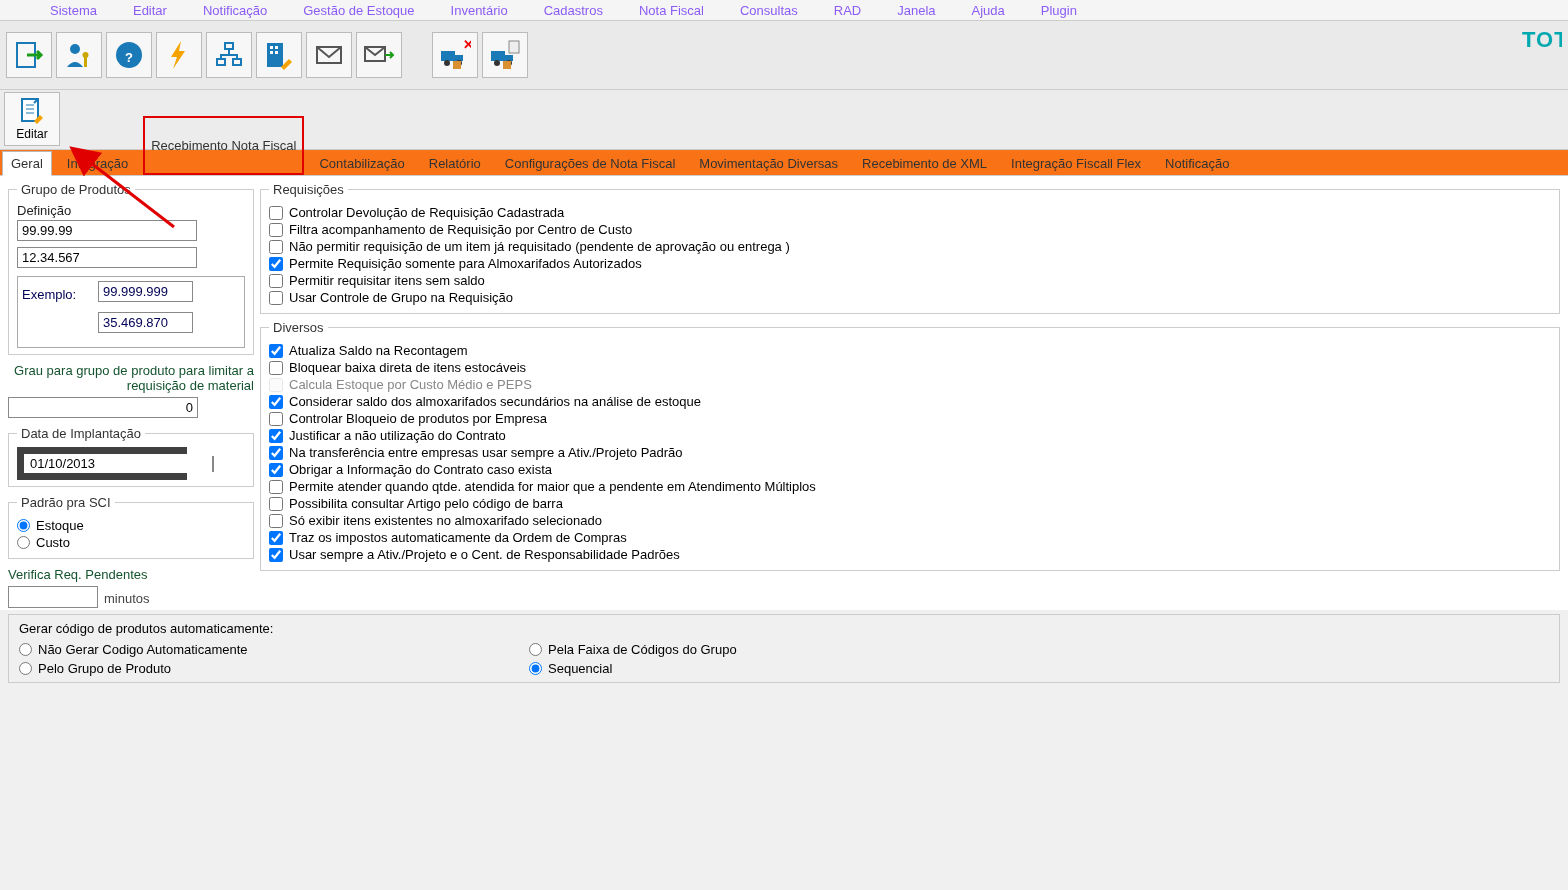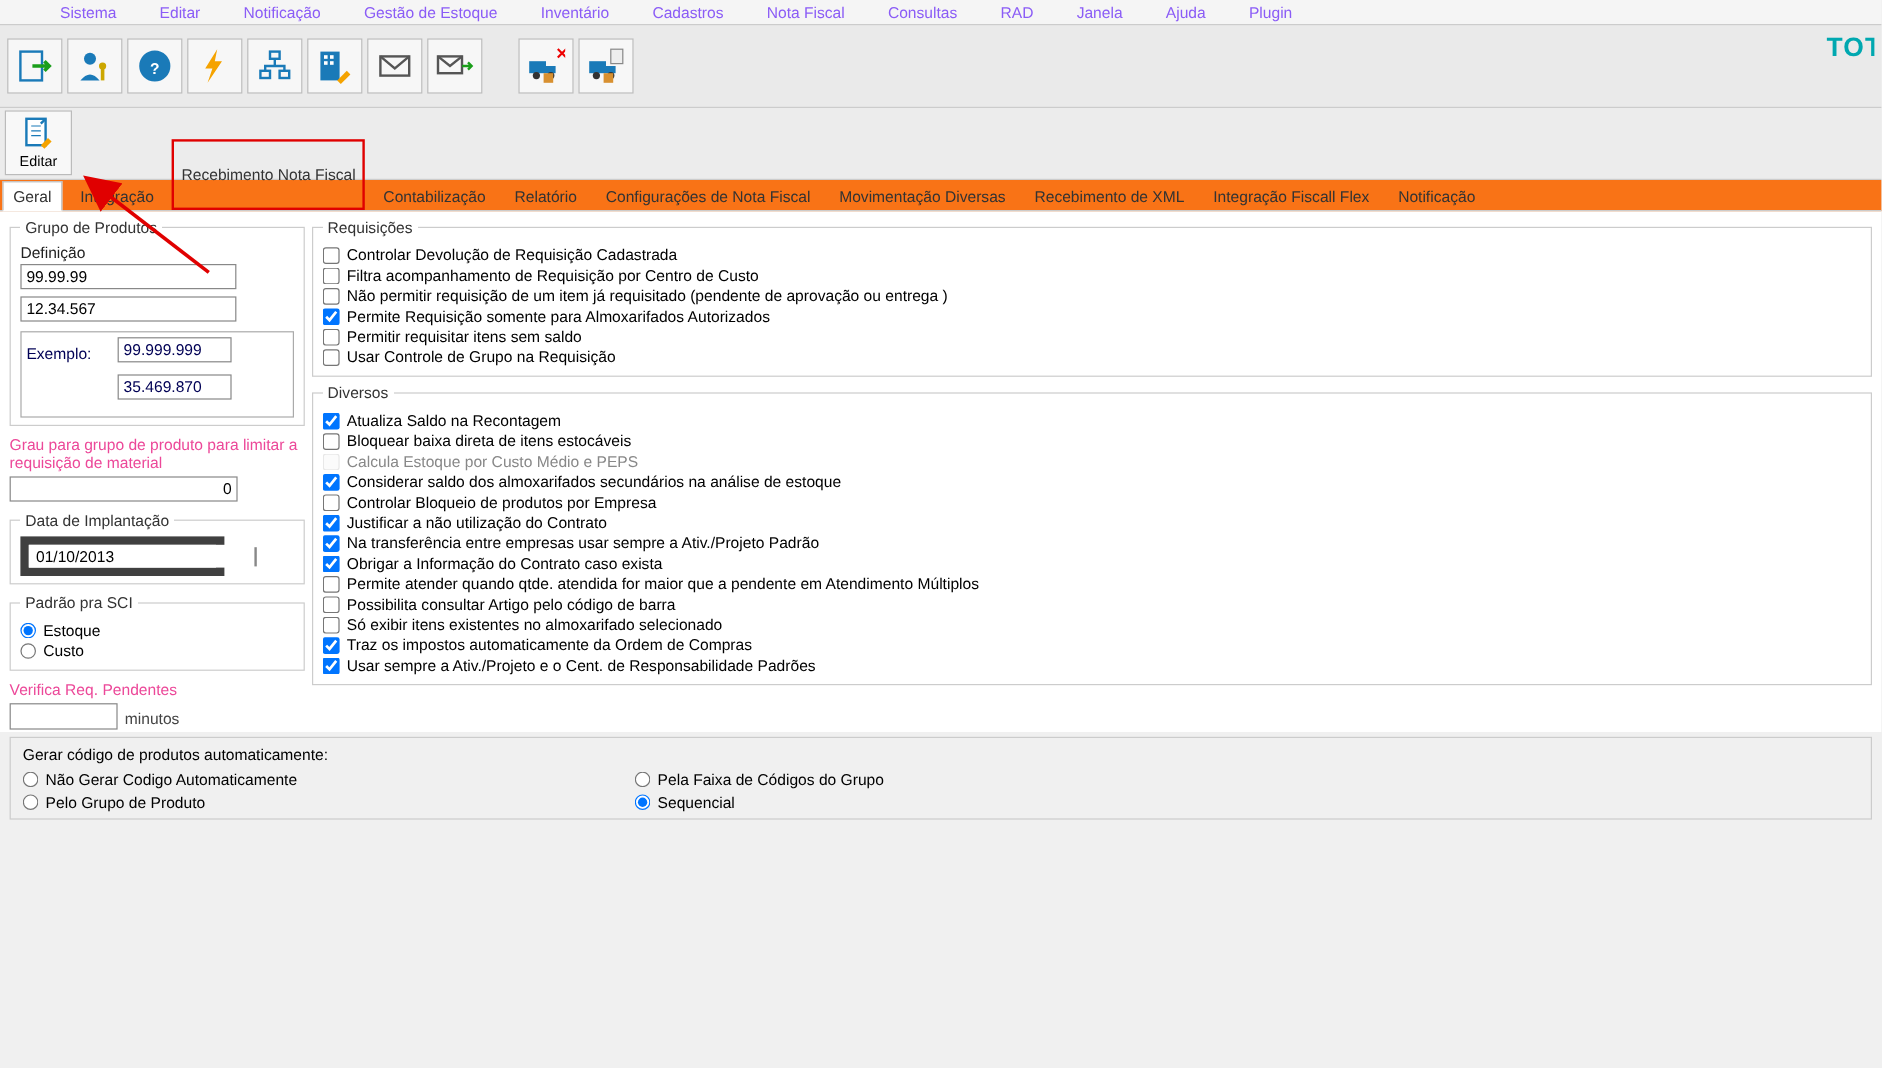--- a/index.html
+++ b/index.html
@@ -67,21 +67,21 @@
 .chk-row label { cursor:default; }
 .chk-row.disabled label { color:#888; }
 .chk-row.disabled input { opacity:.5; }
 
 
 .bottom-group { margin:4px 8px 0 8px; border:1px solid #ccc; padding:6px 10px; }
 .bottom-group .title { margin-bottom:6px; }
 .bottom-grid { display:grid; grid-template-columns: 510px 1fr; row-gap:4px; }
 .bottom-grid .radio-row { margin:0; }
 
-.plain-label { color:#ec4899; }
+.plain-label { color:#14532d;text-align:right; }
 </style>
 </head>
 <body>
 
 <div class="menubar" id="menubar">
     <span>Sistema</span>
     <span>Editar</span>
     <span>Notificação</span>
     <span>Gestão de Estoque</span>
     <span>Inventário</span>

